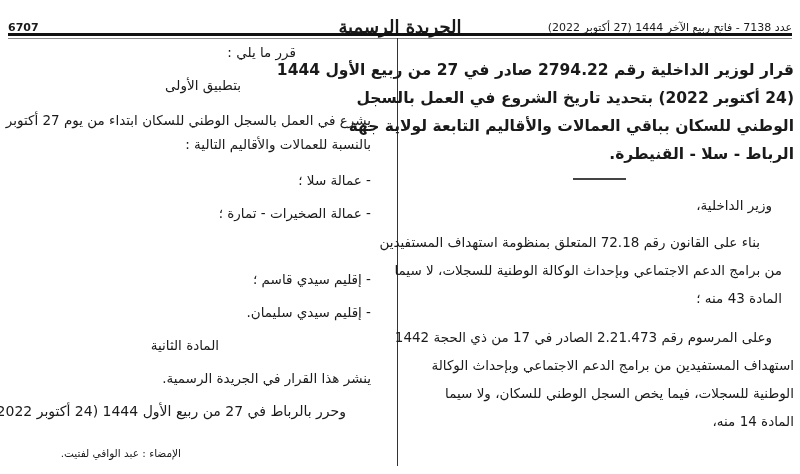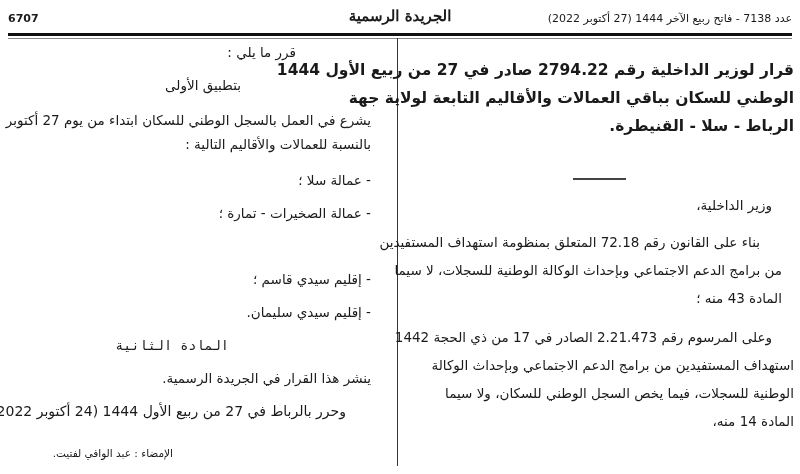--- a/index.html
+++ b/index.html
@@ -4,23 +4,23 @@
   <style>
     * { margin: 0; padding: 0; box-sizing: border-box; }
     html, body {
       width: 800px; height: 474px; overflow: hidden;
       background: #ffffff; color: #1a1a1a;
       font-family: "DejaVu Sans", sans-serif;
     }
     .page { position: relative; width: 800px; height: 474px; }
 
     
-    .header { position: absolute; top: 0; left: 0; width: 800px; height: 24px; }
+    .header { position: absolute; top: 9px; left: 0; width: 800px; height: 24px; }
     .page-num { position: absolute; left: 8px; top: 12px; font-size: 11px; font-weight: bold; direction: ltr; }
-    .journal-title { position: absolute; left: 0; right: 0; top: 7px; text-align: center; font-size: 15px; font-weight: bold; direction: rtl; font-family: "DejaVu Serif", serif; }
+    .journal-title { position: absolute; left: 0; right: 0; top: 7px; text-align: center; font-size: 18px; font-weight: bold; direction: rtl; font-family: "DejaVu Serif", serif; }
     .issue-info { position: absolute; right: 8px; top: 12px; font-size: 11px; direction: rtl; }
     .rule-thick { position: absolute; left: 8px; right: 8px; top: 33px; height: 3px; background: #111; }
     .rule-thin { position: absolute; left: 8px; right: 8px; top: 38px; height: 1px; background: #888; }
 
     
     .col-divider { position: absolute; left: 397px; top: 38px; width: 1px; height: 428px; background: #333; }
     .col { position: absolute; top: 40px; direction: rtl; text-align: right; }
     .col-right { left: 404px; width: 390px; }
     .col-left { left: 8px; width: 383px; }
 
@@ -46,20 +46,21 @@
     <span class="issue-info">عدد 7138 - فاتح ربيع الآخر 1444 (27 أكتوبر 2022)</span>
   </div>
   <div class="rule-thick"></div>
   <div class="rule-thin"></div>
 
   <div class="col-divider"></div>
 
   <div class="col col-right" style="height:430px;">
     <div class="r-abs title-block" style="top:4px; right:0; width:390px;">
       <span class="l">قرار لوزير الداخلية رقم 2794.22 صادر في 27 من ربيع الأول 1444</span>
+      <span class="l" style="padding-right:0;">(24 أكتوبر 2022) بتحديد تاريخ الشروع في العمل بالسجل</span>
       <span class="l">الوطني للسكان بباقي العمالات والأقاليم التابعة لولاية جهة</span>
       <span class="l">الرباط - سلا - القنيطرة.</span>
     </div>
     <div class="sep"></div>
 
     <div class="r-abs para" style="top:151px; right:22px;">وزير الداخلية،</div>
 
     <div class="r-abs para" style="top:188px; right:12px; width:390px;">
       <div style="padding-right:22px;">بناء على القانون رقم 72.18 المتعلق بمنظومة استهداف المستفيدين</div>
       <div>من برامج الدعم الاجتماعي وبإحداث الوكالة الوطنية للسجلات، لا سيما</div>
@@ -78,19 +79,19 @@
     <div class="left-item" style="top:4px; right:95px;">قرر ما يلي :</div>
     <div class="left-item" style="top:37px; right:150px;">بتطبيق الأولى</div>
     <div class="left-item" style="top:72px; right:20px;">يشرع في العمل بالسجل الوطني للسكان ابتداء من يوم 27 أكتوبر 2022</div>
     <div class="left-item" style="top:96px; right:20px;">بالنسبة للعمالات والأقاليم التالية :</div>
 
     <div class="left-item" style="top:132px; right:20px;">- عمالة سلا ؛</div>
     <div class="left-item" style="top:165px; right:20px;">- عمالة الصخيرات - تمارة ؛</div>
     <div class="left-item" style="top:231px; right:20px;">- إقليم سيدي قاسم ؛</div>
     <div class="left-item" style="top:264px; right:20px;">- إقليم سيدي سليمان.</div>
 
-    <div class="left-item" style="top:297px; right:162px;font-family:Liberation Mono, monospace;">المادة الثانية</div>
+    <div class="left-item" style="top:297px; right:172px;">المادة الثانية</div>
     <div class="left-item" style="top:330px; right:20px;margin-left:24px;">ينشر هذا القرار في الجريدة الرسمية.</div>
     <div class="left-item" style="top:363px; right:45px; font-size:14px;">وحرر بالرباط في 27 من ربيع الأول 1444 (24 أكتوبر 2022).</div>
-    <div class="sig" style="top:407px; right:218px;">الإمضاء : عبد الوافي لفتيت.</div>
+    <div class="sig" style="top:407px; right:210px;">الإمضاء : عبد الوافي لفتيت.</div>
   </div>
 
 </div>
 
 </body></html>

